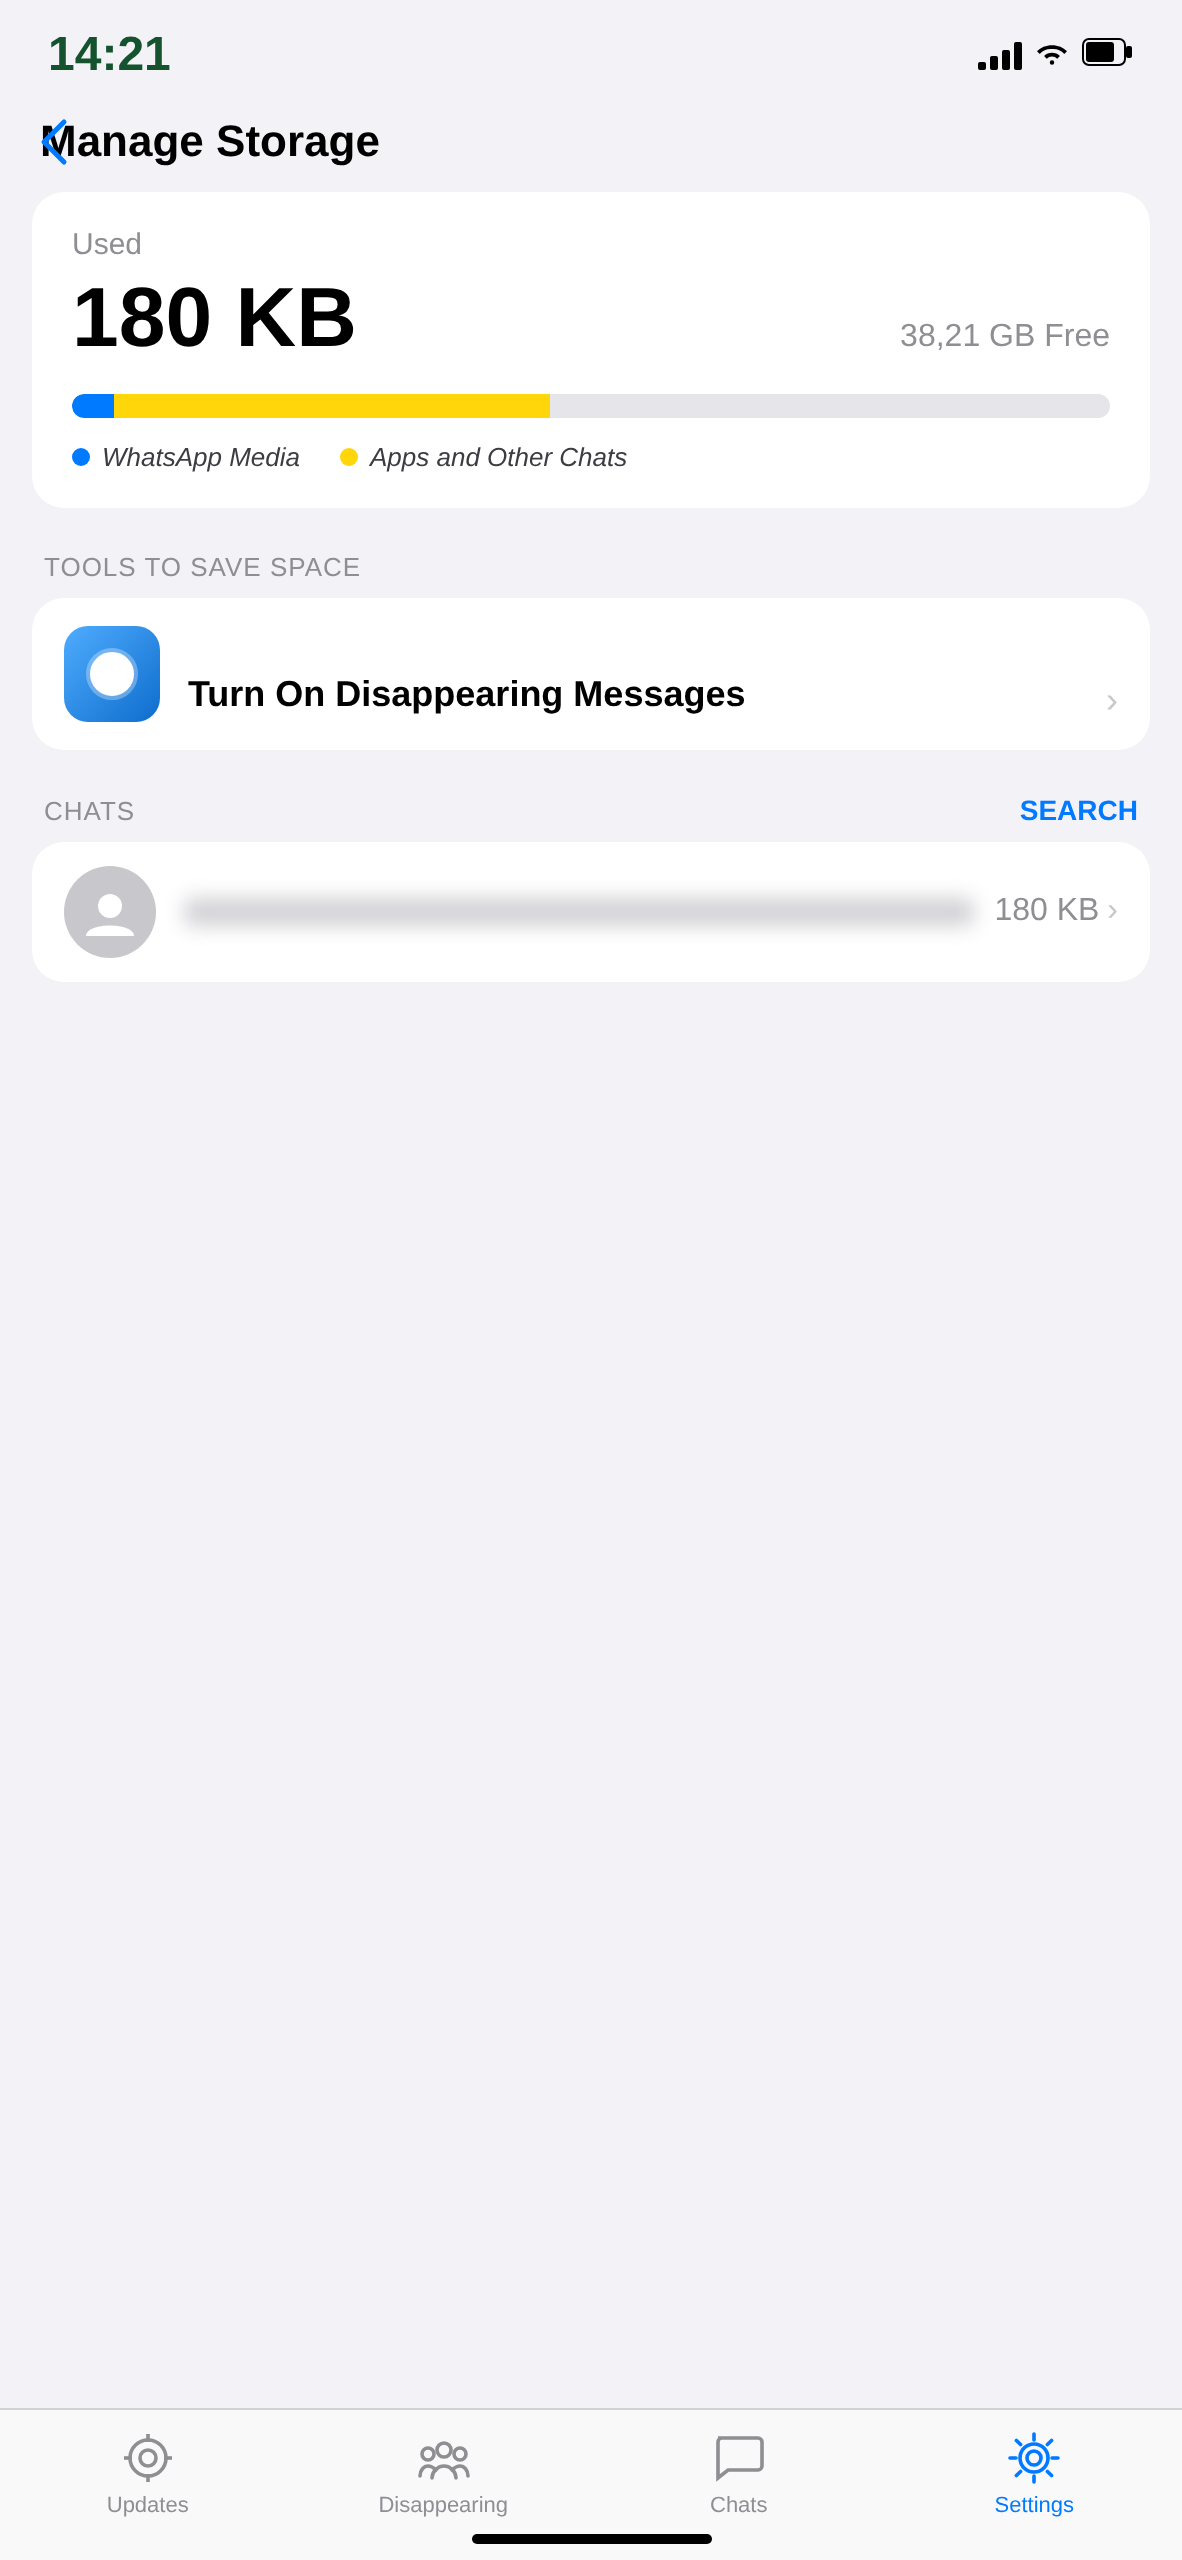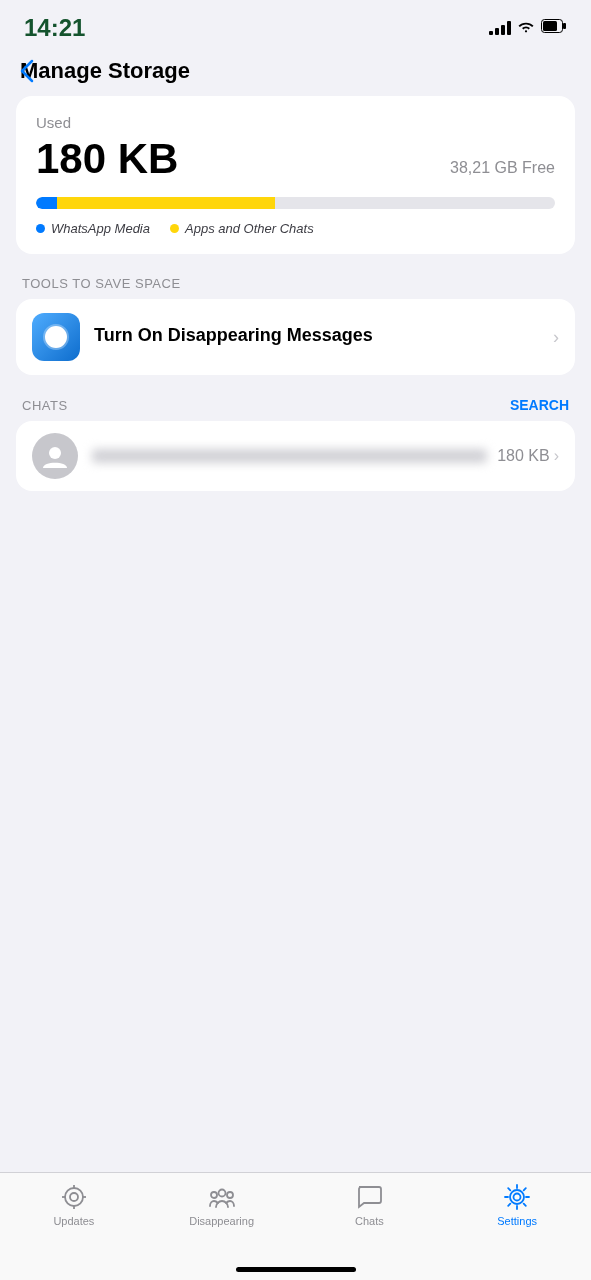--- a/index.html
+++ b/index.html
@@ -149,21 +149,21 @@
 
     
     .tools-card {
       background: #fff;
       border-radius: 16px;
       margin-bottom: 22px;
       overflow: hidden;
     }
     .tool-item {
       display: flex;
-      align-items: center;
+      align-items: flex-end;
       padding: 14px 16px;
       cursor: pointer;
       position: relative;
     }
     .tool-icon-wrap {
       width: 48px;
       height: 48px;
       border-radius: 12px;
       background: linear-gradient(135deg, #4facfe, #0e6dcd);
       display: flex;
@@ -260,21 +260,21 @@
       position: fixed;
       bottom: 0;
       left: 0;
       width: 591px;
       background: rgba(249,249,249,0.94);
       border-top: 1px solid #d1d1d6;
       display: flex;
       justify-content: space-around;
       align-items: flex-start;
       padding: 10px 0 4px;
-      height: 108px;
+      height: 76px;
     }
     .tab-item {
       display: flex;
       flex-direction: column;
       align-items: center;
       gap: 4px;
       cursor: pointer;
       min-width: 80px;
     }
     .tab-icon {

